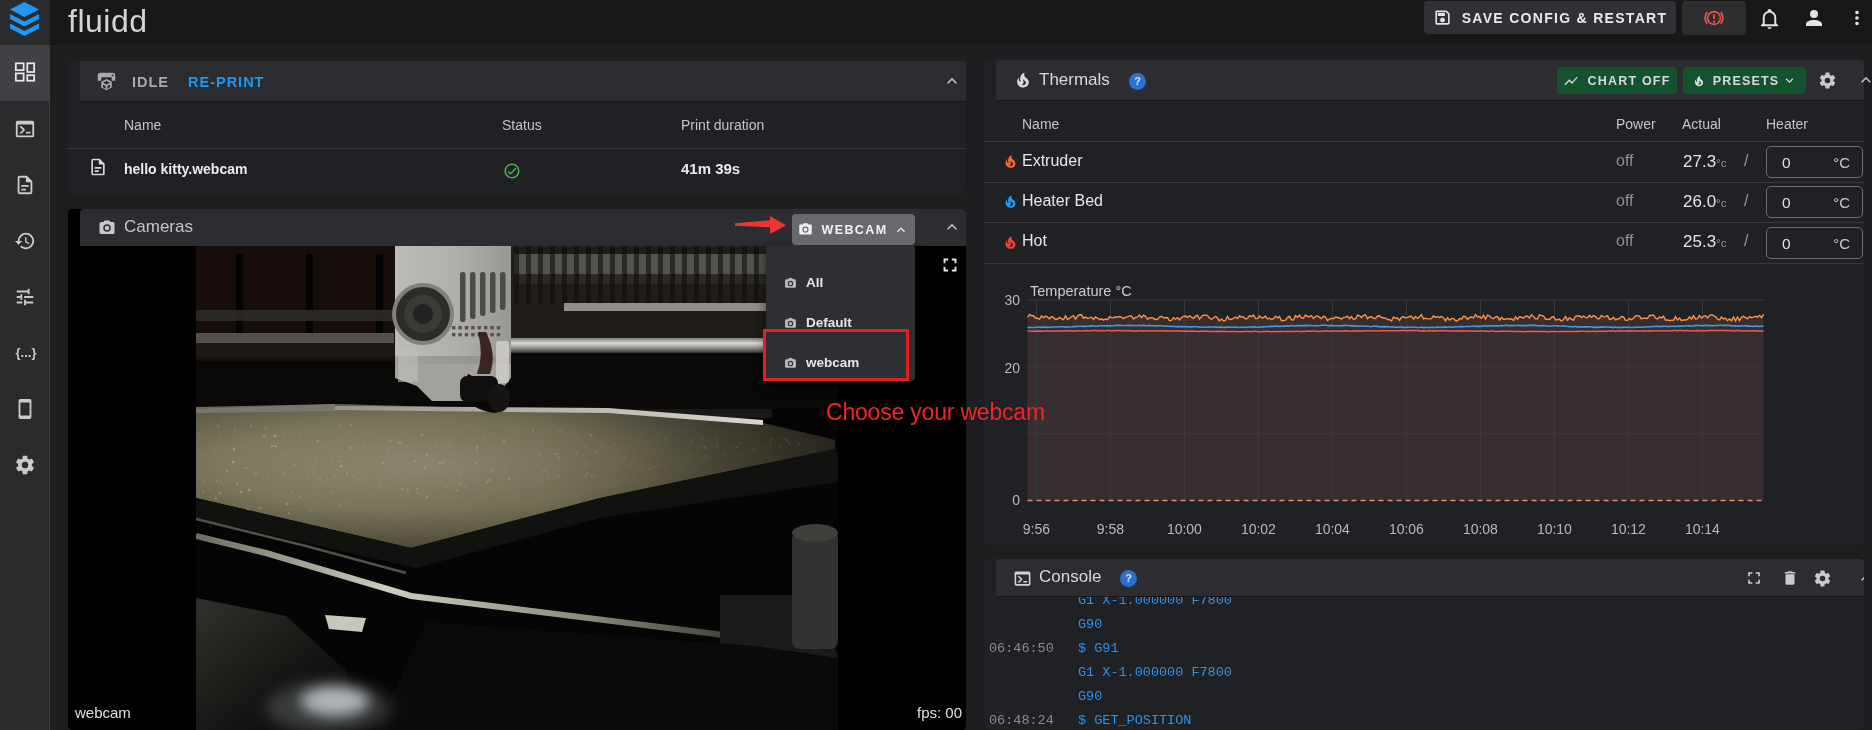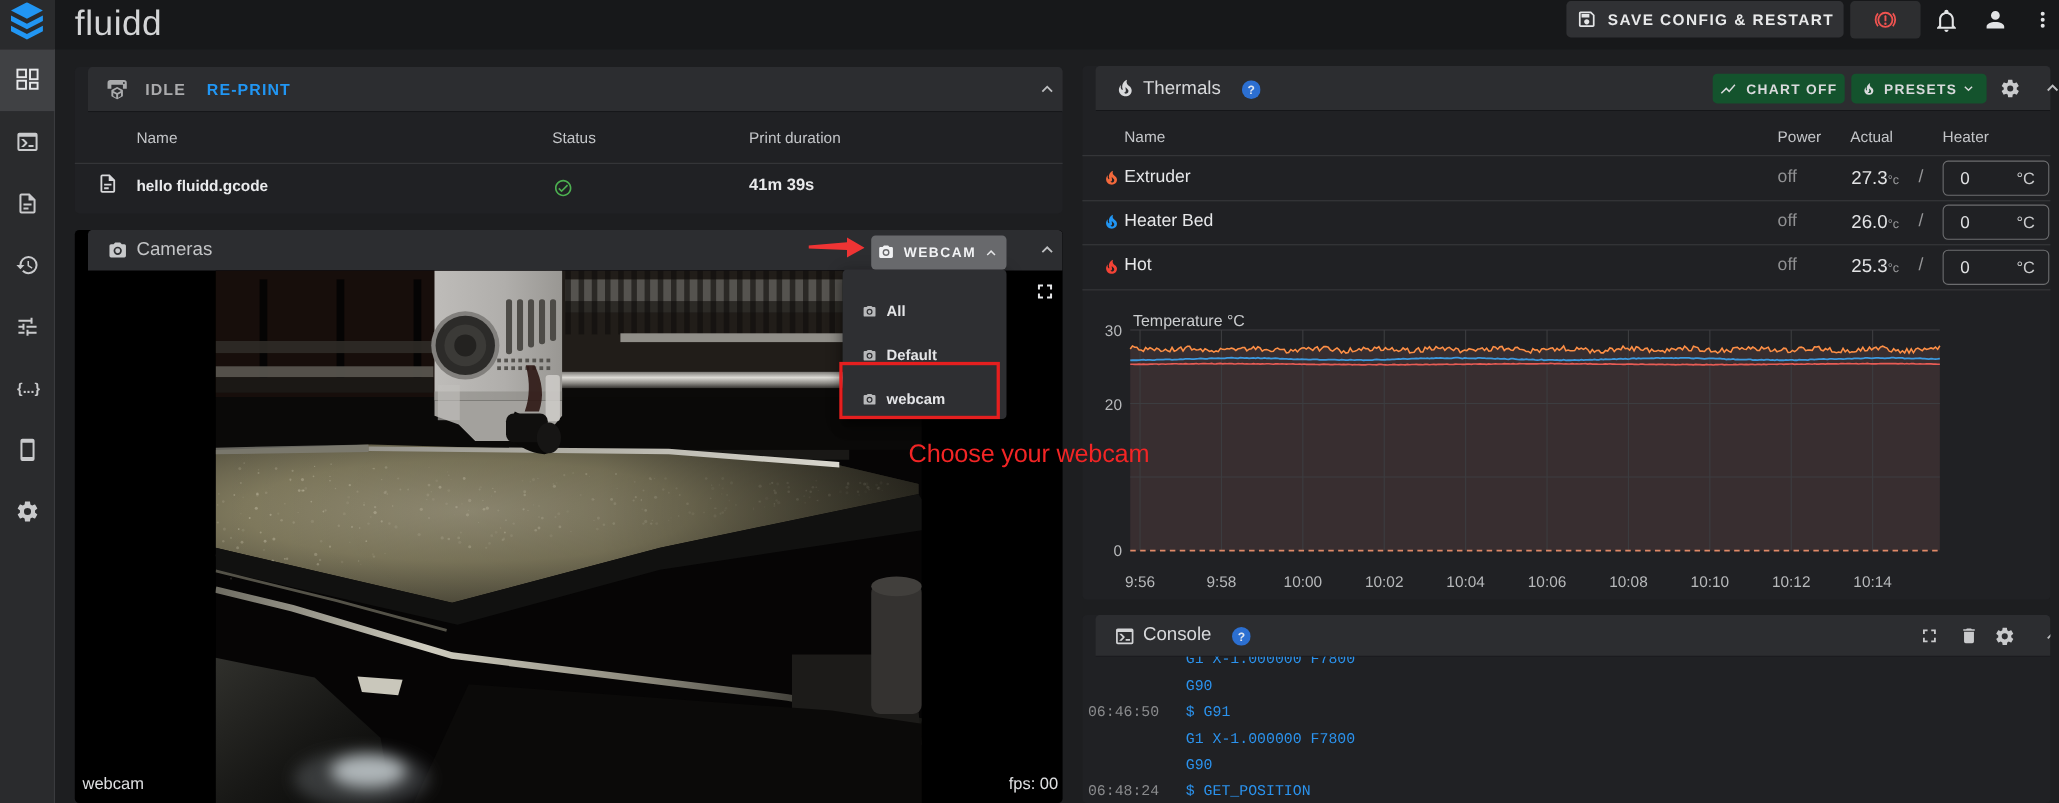--- a/index.html
+++ b/index.html
@@ -92,21 +92,21 @@
           <path fill="#bcbdbf" d="M7.41,15.41L12,10.83L16.59,15.41L18,14L12,8L6,14L7.41,15.41Z"></path>
         </svg>
   </div>
   <div class="th" style="left:56px;top:56px">Name</div>
   <div class="th" style="left:434px;top:56px">Status</div>
   <div class="th" style="left:613px;top:56px">Print duration</div>
   <div class="divider" style="top:87px"></div>
   <svg style="position:absolute;left:20px;top:96px" width="20" height="20" viewBox="0 0 24 24">
         <path fill="#d7d8da" d="M6,2A2,2 0 0,0 4,4V20A2,2 0 0,0 6,22H18A2,2 0 0,0 20,20V8L14,2H6M6,4H13V9H18V20H6V4M8,12V14H16V12H8M8,16V18H13V16H8Z"></path>
       </svg>
-  <div class="abs" style="left:56px;top:100px;font-size:14px;font-weight:bold;color:#e9eaec">hello fluidd.gcode</div>
+  <div class="abs" style="left:56px;top:100px;font-size:14px;font-weight:bold;color:#e9eaec">hello kitty.webcam</div>
   <svg style="position:absolute;left:435px;top:101px" width="18" height="18" viewBox="0 0 24 24">
         <path fill="#4caf50" d="M12 2C6.5 2 2 6.5 2 12S6.5 22 12 22 22 17.5 22 12 17.5 2 12 2M12 20C7.59 20 4 16.41 4 12S7.59 4 12 4 20 7.59 20 12 16.41 20 12 20M16.59 7.58L10 14.17L7.41 11.59L6 13L10 17L18 9L16.59 7.58Z"></path>
       </svg>
   <div class="abs" style="left:613px;top:99px;font-size:15px;font-weight:bold;color:#e9eaec">41m 39s</div>
 </div>
 
 <div class="card" style="left:68px;top:209px;width:898px;height:521px;background:#000;overflow:hidden">
   <div class="chead" style="height:37px;background:#2c2d30">
     <svg style="position:absolute;left:18px;top:10px" width="18" height="18" viewBox="0 0 24 24">
           <path fill="#c8c9cb" d="M4,4H7L9,2H15L17,4H20A2,2 0 0,1 22,6V18A2,2 0 0,1 20,20H4A2,2 0 0,1 2,18V6A2,2 0 0,1 4,4M12,7A5,5 0 0,0 7,12A5,5 0 0,0 12,17A5,5 0 0,0 17,12A5,5 0 0,0 12,7M12,9A3,3 0 0,1 15,12A3,3 0 0,1 12,15A3,3 0 0,1 9,12A3,3 0 0,1 12,9Z"></path>

